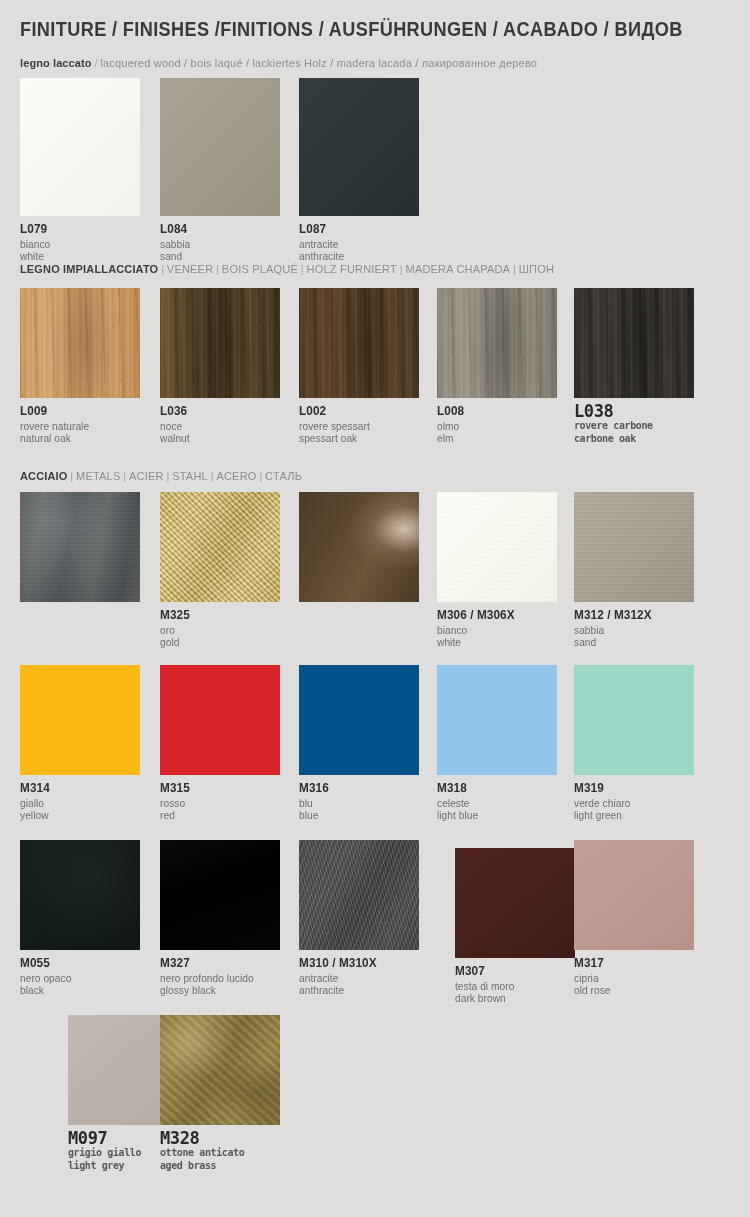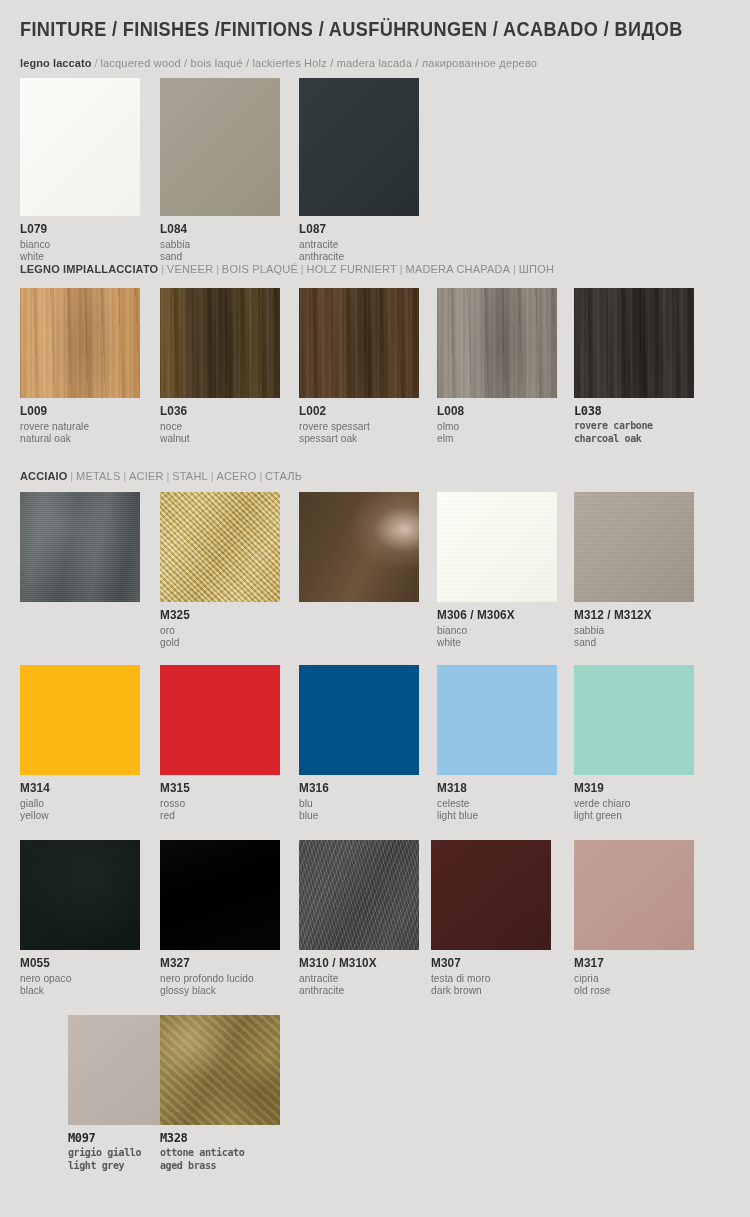--- a/index.html
+++ b/index.html
@@ -88,21 +88,21 @@
     line-height: 12.2px;
     letter-spacing: 0.05px;
     transform: scaleX(0.96);
     transform-origin: left center;
   }
   .name-it { padding-top: 2px; }
 
   
   .cell.mono .code {
     font-family: "DejaVu Sans Mono", "Liberation Mono", monospace;
-    font-size: 12px;
+    font-size: 17px;
     font-weight: bold;
     letter-spacing: -0.4px;
     color: #292929;
     transform: scaleX(1);
   }
   .cell.mono .name-it,
   .cell.mono .name-en {
     font-family: "DejaVu Sans Mono", "Liberation Mono", monospace;
     font-size: 10px;
     font-weight: bold;
@@ -325,21 +325,21 @@
       </div>
     </div>
 
     <div class="cell mono" style="left:574px;">
       <div class="swatch sq">
           <span class="tex wood w-charcoal"></span>
         </div>
       <div class="labels">
         <div class="code">L038</div>
         <div class="name-it">rovere carbone</div>
-        <div class="name-en">charcoal oak</div>
+        <div class="name-en">carbone oak</div>
       </div>
     </div>
 
   </div>
 </div>
 
 <div class="section" style="top:469px;">
   <div class="sec-head">
     <span class="lead">ACCIAIO</span><span class="sep">|</span><span class="rest">METALS</span><span class="sep">|</span><span class="rest">ACIER</span><span class="sep">|</span><span class="rest">STAHL</span><span class="sep">|</span><span class="rest">ACERO</span><span class="sep">|</span><span class="rest">СТАЛЬ</span>
   </div>
@@ -480,21 +480,21 @@
       <div class="swatch sq">
           <span class="tex m-anth"></span>
         </div>
       <div class="labels">
         <div class="code">M310 / M310X</div>
         <div class="name-it">antracite</div>
         <div class="name-en">anthracite</div>
       </div>
     </div>
 
-    <div class="cell" style="left:431px;">
+    <div class="cell" style="left:455px;margin-top:8px;">
       <div class="swatch sq">
           <span class="tex c-darkbrown"></span>
         </div>
       <div class="labels">
         <div class="code">M307</div>
         <div class="name-it">testa di moro</div>
         <div class="name-en">dark brown</div>
       </div>
     </div>
 

